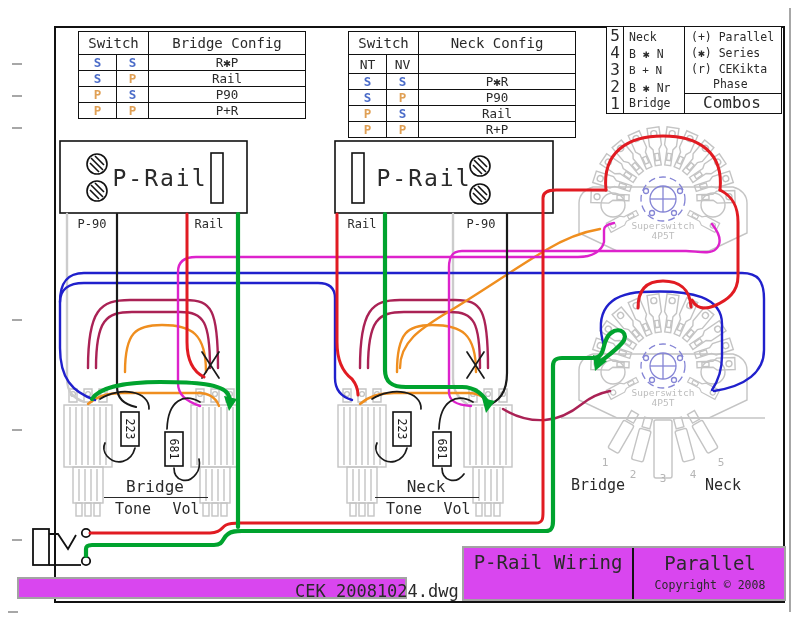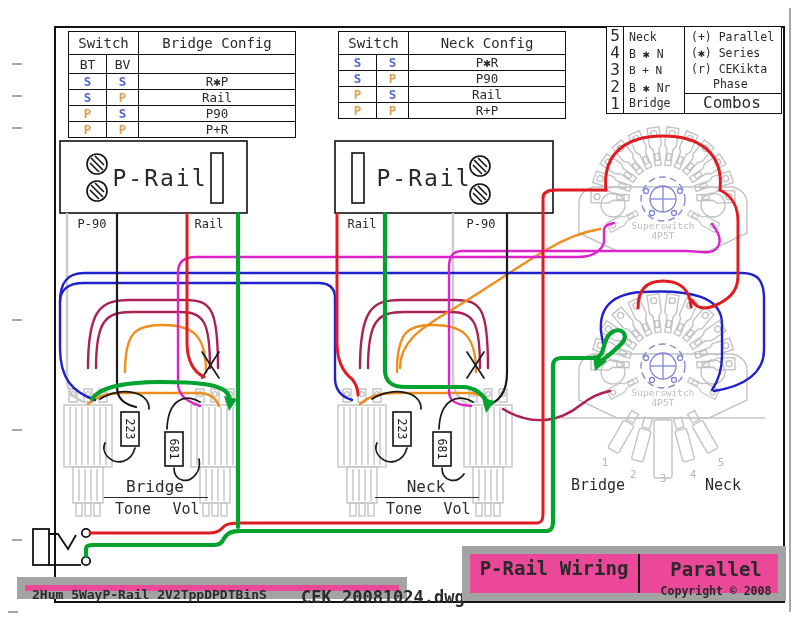--- a/index.html
+++ b/index.html
@@ -6,29 +6,29 @@
   #page{position:relative;width:800px;height:618px;background:#ffffff;overflow:hidden;
         font-family:"DejaVu Sans Mono",monospace;color:#2a2a2a;}
   svg{position:absolute;left:0;top:0;}
   .comp{stroke:#c4c4c4;stroke-width:1.4;fill:none;}
   .rotor{stroke:#8585d5;stroke-width:1.3;fill:none;}
   .blk{stroke:#111;stroke-width:1.6;fill:#fff;}
   .wire{fill:none;stroke-linecap:round;stroke-linejoin:round;}
   .lbl{position:absolute;white-space:nowrap;transform:translateX(-50%);}
   .lbl-l{position:absolute;white-space:nowrap;}
   .gray-lbl{color:#bdbdbd;}
-  table.cfg{position:absolute;border-collapse:collapse;background:#fff;table-layout:fixed;}
+  table.cfg{position:absolute;border-collapse:collapse;background:#fff;table-layout:fixed;margin-left:10px;}
   table.cfg td{border:1.5px solid #111;text-align:center;padding:0;overflow:hidden;}
   td.hdr{font-size:14px;height:22px;}
   td.sub{font-size:13px;height:18px;}
   td.dat{font-size:12.5px;height:14px;}
   .blue{color:#4a6bc8;font-weight:bold;}
   .orng{color:#e0a055;font-weight:bold;}
   .combos-box{position:absolute;left:606px;top:26px;width:176px;height:88px;border:1.5px solid #111;background:#fff;box-sizing:border-box;}
-  .titlebox{position:absolute;border:8px solid #a3a3a3;background:#ec4899;box-sizing:border-box;font-weight:bold;}
+  .titlebox{position:absolute;border:2px solid #a3a3a3;background:#d946ef;box-sizing:border-box;}
 </style>
 </head>
 <body>
 
 <div id="page">
 
 <svg width="800" height="618" viewBox="0 0 800 618">
   <defs>
     <g id="screw">
       <circle r="10"></circle>
@@ -234,25 +234,20 @@
         <col style="width:38px">
         <col style="width:32px">
         <col style="width:157px">
       </colgroup>
   <tbody>
         <tr>
           <td class="hdr" colspan="2">Switch</td>
       <td class="hdr">Bridge Config</td>
         </tr>
   <tr>
-          <td class="sub">BT</td>
-      <td class="sub">BV</td>
-      <td class="sub"></td>
-        </tr>
-  <tr>
           <td class="dat blue">S</td>
           <td class="dat blue">S</td>
           <td class="dat">R✱P</td>
         </tr>
   <tr>
           <td class="dat blue">S</td>
           <td class="dat orng">P</td>
           <td class="dat">Rail</td>
         </tr>
   <tr>
@@ -271,20 +266,25 @@
 <table class="cfg" style="left:338px;top:31px;width:227px">
   <colgroup>
         <col style="width:38px">
         <col style="width:32px">
         <col style="width:157px">
       </colgroup>
   <tbody>
         <tr>
           <td class="hdr" colspan="2">Switch</td>
       <td class="hdr">Neck Config</td>
+        </tr>
+  <tr>
+          <td class="sub">NT</td>
+      <td class="sub">NV</td>
+      <td class="sub"></td>
         </tr>
   <tr>
           <td class="dat blue">S</td>
           <td class="dat blue">S</td>
           <td class="dat">P✱R</td>
         </tr>
   <tr>
           <td class="dat blue">S</td>
           <td class="dat orng">P</td>
           <td class="dat">P90</td>
@@ -347,21 +347,20 @@
 <div class="lbl" style="left:186px;top:500px;font-size:15px">Vol</div>
 <div class="lbl" style="left:426px;top:477px;font-size:16px">Neck</div>
 <div style="position:absolute;left:375px;top:497px;width:104px;border-top:1.6px solid #2a2a2a"></div>
 <div class="lbl" style="left:404px;top:500px;font-size:15px">Tone</div>
 <div class="lbl" style="left:457px;top:500px;font-size:15px">Vol</div>
 
 <div class="lbl" style="left:598px;top:476px;font-size:15px">Bridge</div>
 <div class="lbl" style="left:723px;top:476px;font-size:15px">Neck</div>
 
 <div class="titlebox" style="left:17px;top:577px;width:390px;height:22px">
-  <div class="lbl-l" style="left:7px;top:2px;font-size:13px">2Hum 5WayP-Rail 2V2TppDPDTBinS</div>
   <div class="lbl-l" style="left:276px;top:2px;font-size:17px">CEK 20081024.dwg</div>
 </div>
 
 <div class="titlebox" style="left:462px;top:546px;width:324px;height:55px">
   <div style="position:absolute;left:168px;top:0;bottom:0;border-left:2px solid #111"></div>
   <div class="lbl" style="left:84px;top:3px;font-size:19px">P-Rail Wiring</div>
   <div class="lbl" style="left:246px;top:4px;font-size:19px">Parallel</div>
   <div class="lbl" style="left:246px;top:30px;font-size:11.5px">Copyright © 2008</div>
 </div>
 

